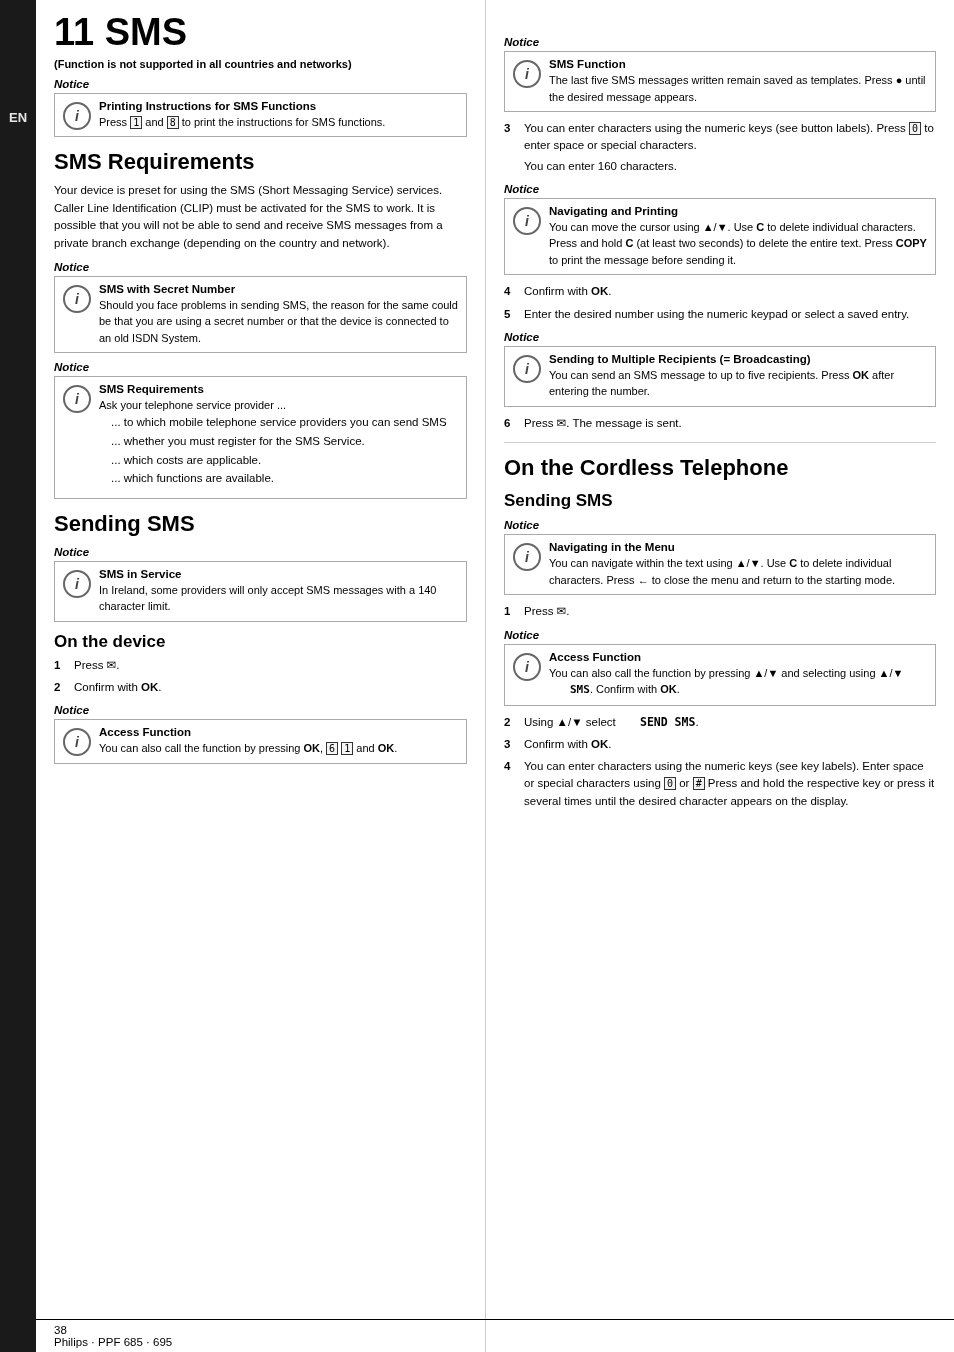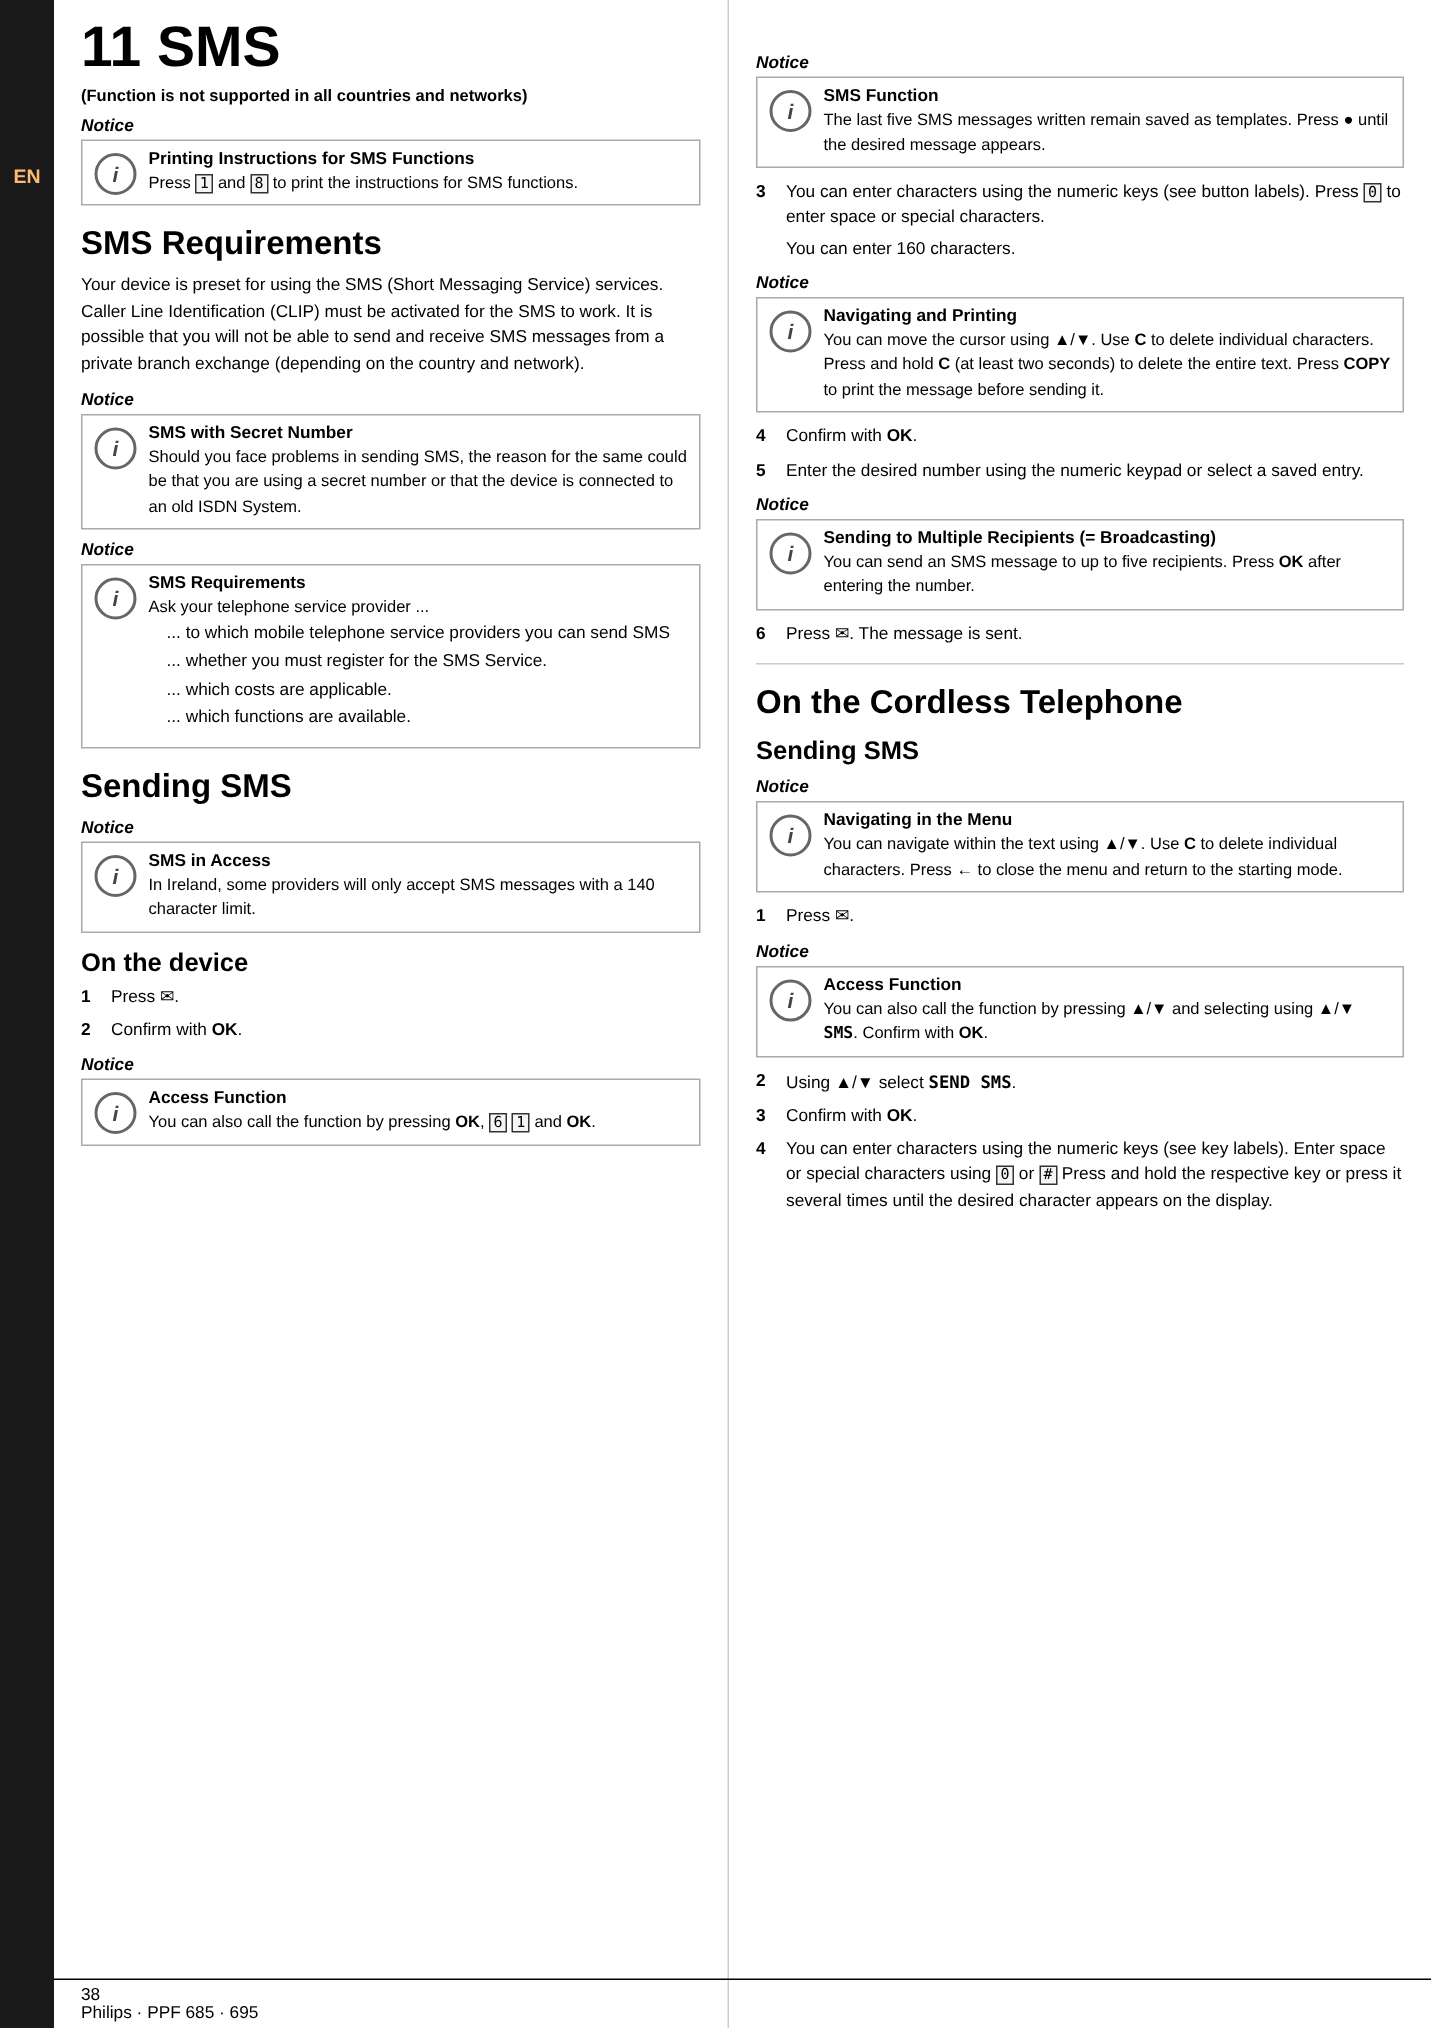--- a/index.html
+++ b/index.html
@@ -20,21 +20,21 @@
     .left-bar {
       width: 36px;
       background: #1a1a1a;
       display: flex;
       align-items: flex-start;
       justify-content: center;
       padding-top: 110px;
       flex-shrink: 0;
     }
     .en-label {
-      color: #fdba74;
+      color: #e5e5e5;
       font-weight: bold;
       font-size: 13px;
       writing-mode: horizontal-tb;
     }
     .content {
       flex: 1;
       display: flex;
       padding: 0;
     }
     .left-col {
@@ -128,20 +128,21 @@
       font-weight: bold;
       min-width: 16px;
       margin-right: 4px;
     }
     .step-content {
       flex: 1;
     }
     .mono {
       font-family: monospace;
       font-weight: bold;
+      margin-left: 21px;
     }
     .bold { font-weight: bold; }
     .bullet-list {
       margin-left: 12px;
       margin-bottom: 4px;
     }
     .bullet-item {
       font-size: 11.5px;
       line-height: 1.55;
       margin-bottom: 1px;
@@ -228,21 +229,21 @@
         </div>
       </div>
 
       <div class="section-heading">Sending SMS</div>
 
       <div class="notice-block">
         <div class="notice-label">Notice</div>
         <div class="notice-inner">
           <div class="notice-icon">i</div>
           <div class="notice-content">
-            <div class="notice-title">SMS in Access</div>
+            <div class="notice-title">SMS in Service</div>
             <div class="notice-text">In Ireland, some providers will only accept SMS messages with a 140 character limit.</div>
           </div>
         </div>
       </div>
 
       <div class="subsection-heading">On the device</div>
 
       <div class="step">
         <span class="step-num bold">1</span>
         <span class="step-content">Press ✉.</span>

